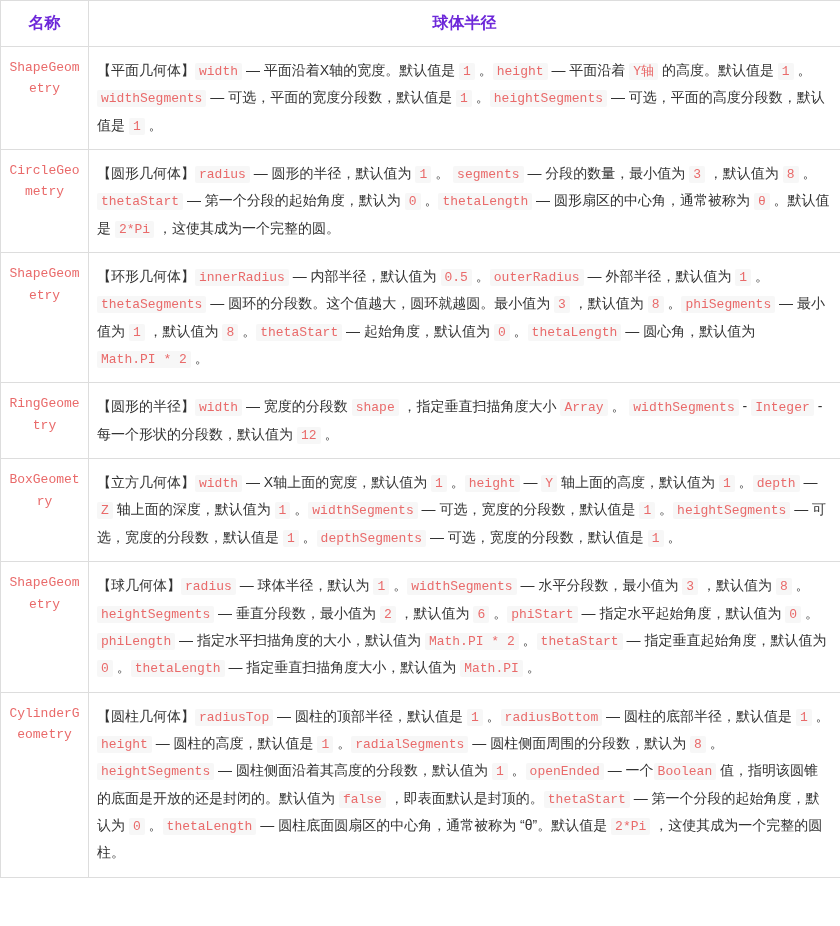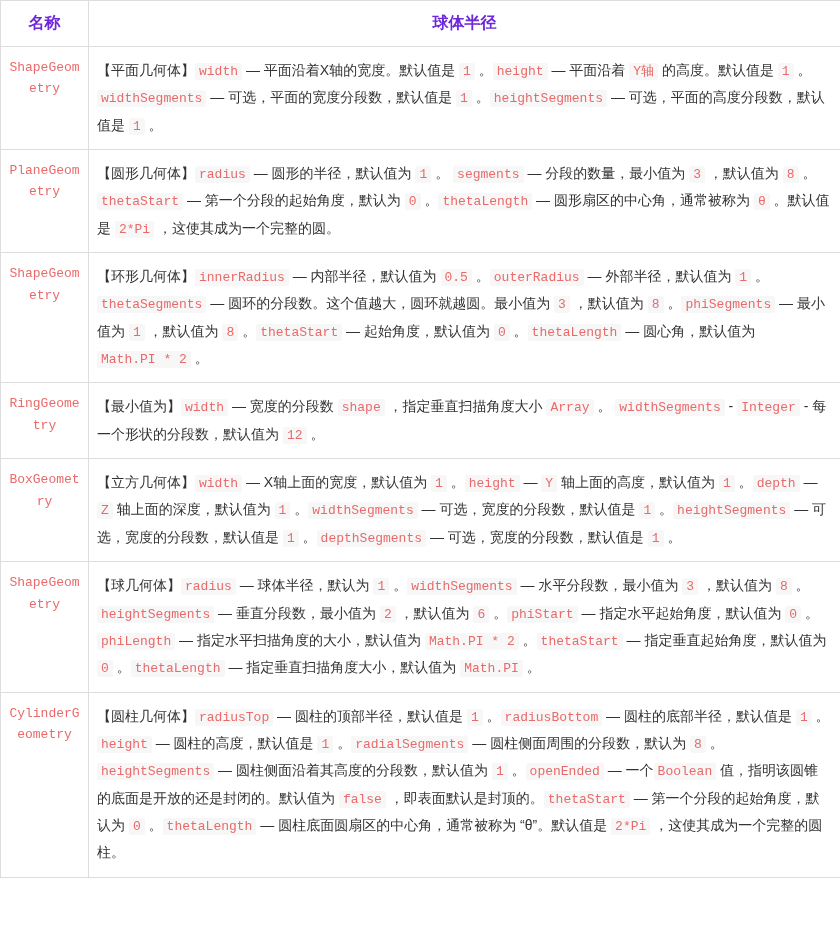--- a/index.html
+++ b/index.html
@@ -74,30 +74,30 @@
       <th>名称</th>
       <th>球体半径</th>
     </tr>
   </thead>
   <tbody>
       <tr class="row-odd">
         <td class="name-cell">ShapeGeometry</td>
         <td class="desc-cell"><span>【平面几何体】</span><span class="code">width</span><span> — 平面沿着X轴的宽度。默认值是 </span><span class="code">1</span><span> 。</span><span class="code">height</span><span> — 平面沿着 </span><span class="code">Y轴</span><span> 的高度。默认值是 </span><span class="code">1</span><span> 。</span><span class="code">widthSegments</span><span> — 可选，平面的宽度分段数，默认值是 </span><span class="code">1</span><span> 。</span><span class="code">heightSegments</span><span> — 可选，平面的高度分段数，默认值是 </span><span class="code">1</span><span> 。</span></td>
       </tr>
       <tr class="row-even">
-        <td class="name-cell">PlaneGeometry</td>
+        <td class="name-cell">CircleGeometry</td>
         <td class="desc-cell"><span>【圆形几何体】</span><span class="code">radius</span><span> — 圆形的半径，默认值为 </span><span class="code">1</span><span> 。 </span><span class="code">segments</span><span> — 分段的数量，最小值为 </span><span class="code">3</span><span> ，默认值为 </span><span class="code">8</span><span> 。</span><span class="code">thetaStart</span><span> — 第一个分段的起始角度，默认为 </span><span class="code">0</span><span> 。</span><span class="code">thetaLength</span><span> — 圆形扇区的中心角，通常被称为 </span><span class="code">θ</span><span> 。默认值是 </span><span class="code">2*Pi</span><span> ，这使其成为一个完整的圆。</span></td>
       </tr>
       <tr class="row-odd">
         <td class="name-cell">ShapeGeometry</td>
         <td class="desc-cell"><span>【环形几何体】</span><span class="code">innerRadius</span><span> — 内部半径，默认值为 </span><span class="code">0.5</span><span> 。</span><span class="code">outerRadius</span><span> — 外部半径，默认值为 </span><span class="code">1</span><span> 。</span><span class="code">thetaSegments</span><span> — 圆环的分段数。这个值越大，圆环就越圆。最小值为 </span><span class="code">3</span><span> ，默认值为 </span><span class="code">8</span><span> 。</span><span class="code">phiSegments</span><span> — 最小值为 </span><span class="code">1</span><span> ，默认值为 </span><span class="code">8</span><span> 。</span><span class="code">thetaStart</span><span> — 起始角度，默认值为 </span><span class="code">0</span><span> 。</span><span class="code">thetaLength</span><span> — 圆心角，默认值为 </span><span class="code">Math.PI * 2</span><span> 。</span></td>
       </tr>
       <tr class="row-even">
         <td class="name-cell">RingGeometry</td>
-        <td class="desc-cell"><span>【最小值为】</span><span class="code">width</span><span> — 宽度的分段数 </span><span class="code">shape</span><span> ，指定垂直扫描角度大小 </span><span class="code">Array</span><span> 。 </span><span class="code">widthSegments</span><span> - </span><span class="code">Integer</span><span> - 每一个形状的分段数，默认值为 </span><span class="code">12</span><span> 。</span></td>
+        <td class="desc-cell"><span>【圆形的半径】</span><span class="code">width</span><span> — 宽度的分段数 </span><span class="code">shape</span><span> ，指定垂直扫描角度大小 </span><span class="code">Array</span><span> 。 </span><span class="code">widthSegments</span><span> - </span><span class="code">Integer</span><span> - 每一个形状的分段数，默认值为 </span><span class="code">12</span><span> 。</span></td>
       </tr>
       <tr class="row-odd">
         <td class="name-cell">BoxGeometry</td>
         <td class="desc-cell"><span>【立方几何体】</span><span class="code">width</span><span> — X轴上面的宽度，默认值为 </span><span class="code">1</span><span> 。</span><span class="code">height</span><span> — </span><span class="code">Y</span><span> 轴上面的高度，默认值为 </span><span class="code">1</span><span> 。</span><span class="code">depth</span><span> — </span><span class="code">Z</span><span> 轴上面的深度，默认值为 </span><span class="code">1</span><span> 。</span><span class="code">widthSegments</span><span> — 可选，宽度的分段数，默认值是 </span><span class="code">1</span><span> 。</span><span class="code">heightSegments</span><span> — 可选，宽度的分段数，默认值是 </span><span class="code">1</span><span> 。</span><span class="code">depthSegments</span><span> — 可选，宽度的分段数，默认值是 </span><span class="code">1</span><span> 。</span></td>
       </tr>
       <tr class="row-even">
         <td class="name-cell">ShapeGeometry</td>
         <td class="desc-cell"><span>【球几何体】</span><span class="code">radius</span><span> — 球体半径，默认为 </span><span class="code">1</span><span> 。</span><span class="code">widthSegments</span><span> — 水平分段数，最小值为 </span><span class="code">3</span><span> ，默认值为 </span><span class="code">8</span><span> 。</span><span class="code">heightSegments</span><span> — 垂直分段数，最小值为 </span><span class="code">2</span><span> ，默认值为 </span><span class="code">6</span><span> 。</span><span class="code">phiStart</span><span> — 指定水平起始角度，默认值为 </span><span class="code">0</span><span> 。</span><span class="code">phiLength</span><span> — 指定水平扫描角度的大小，默认值为 </span><span class="code">Math.PI * 2</span><span> 。</span><span class="code">thetaStart</span><span> — 指定垂直起始角度，默认值为 </span><span class="code">0</span><span> 。</span><span class="code">thetaLength</span><span> — 指定垂直扫描角度大小，默认值为 </span><span class="code">Math.PI</span><span> 。</span></td>
       </tr>
       <tr class="row-odd">

